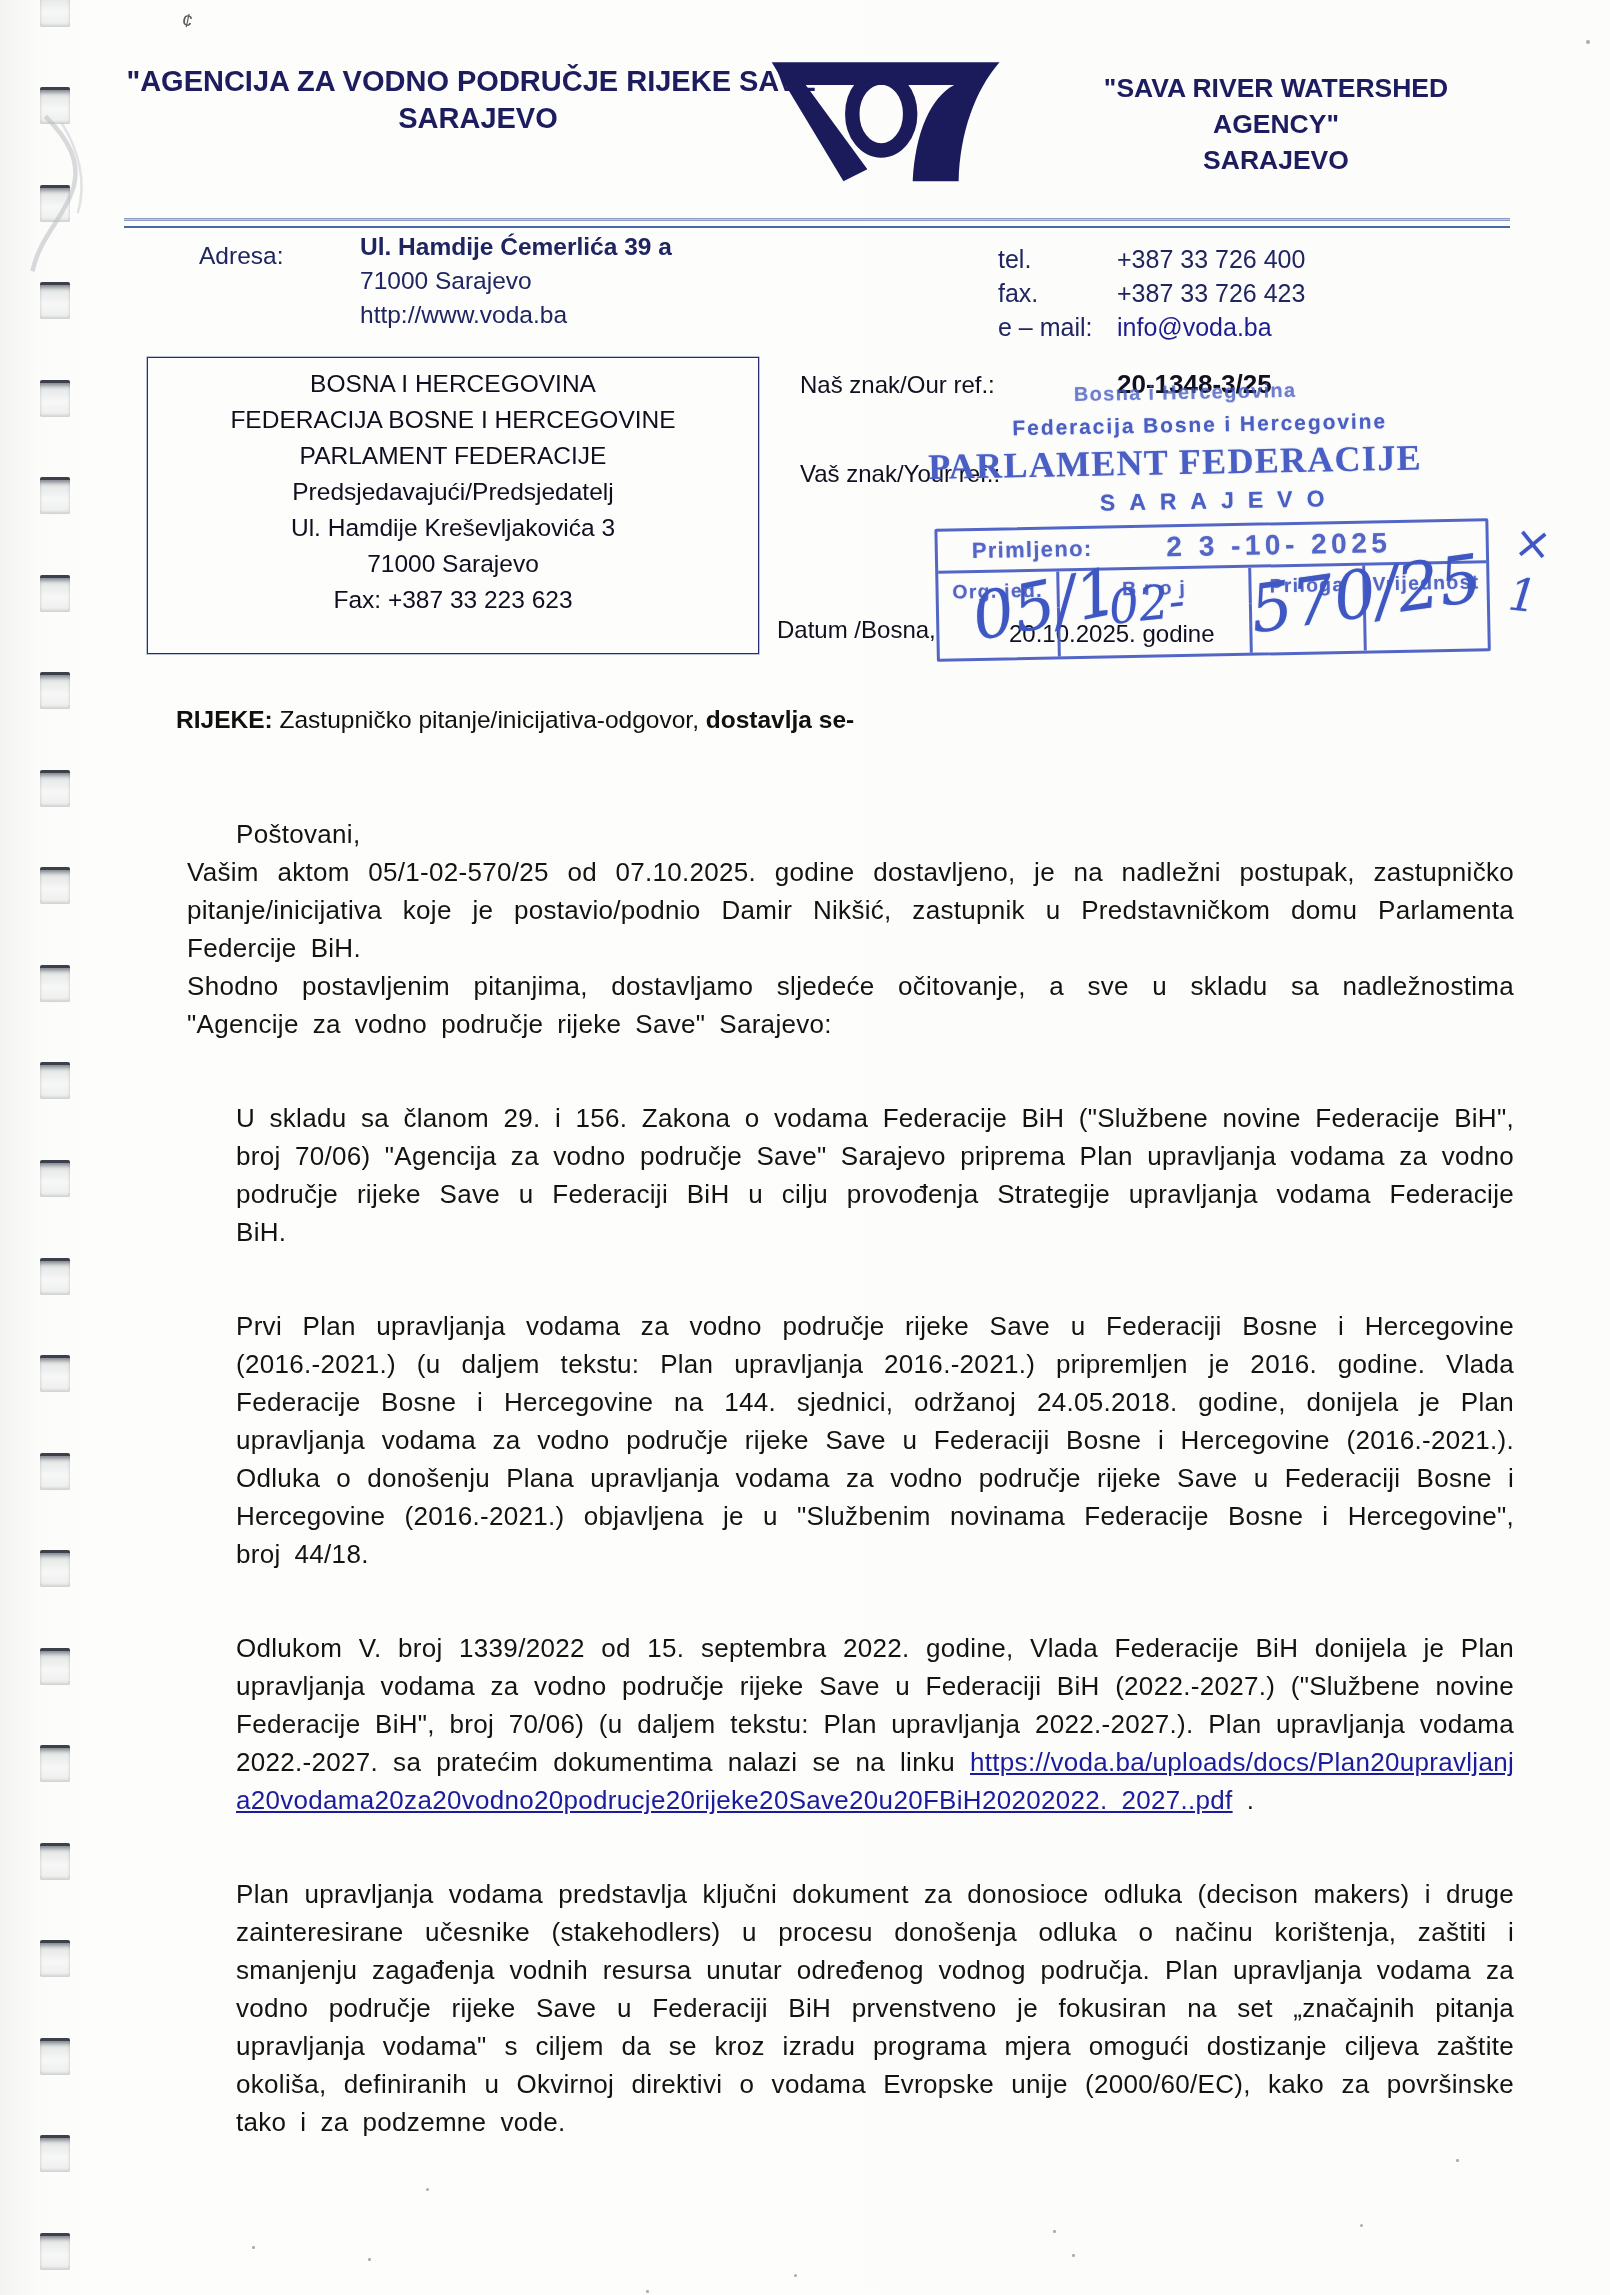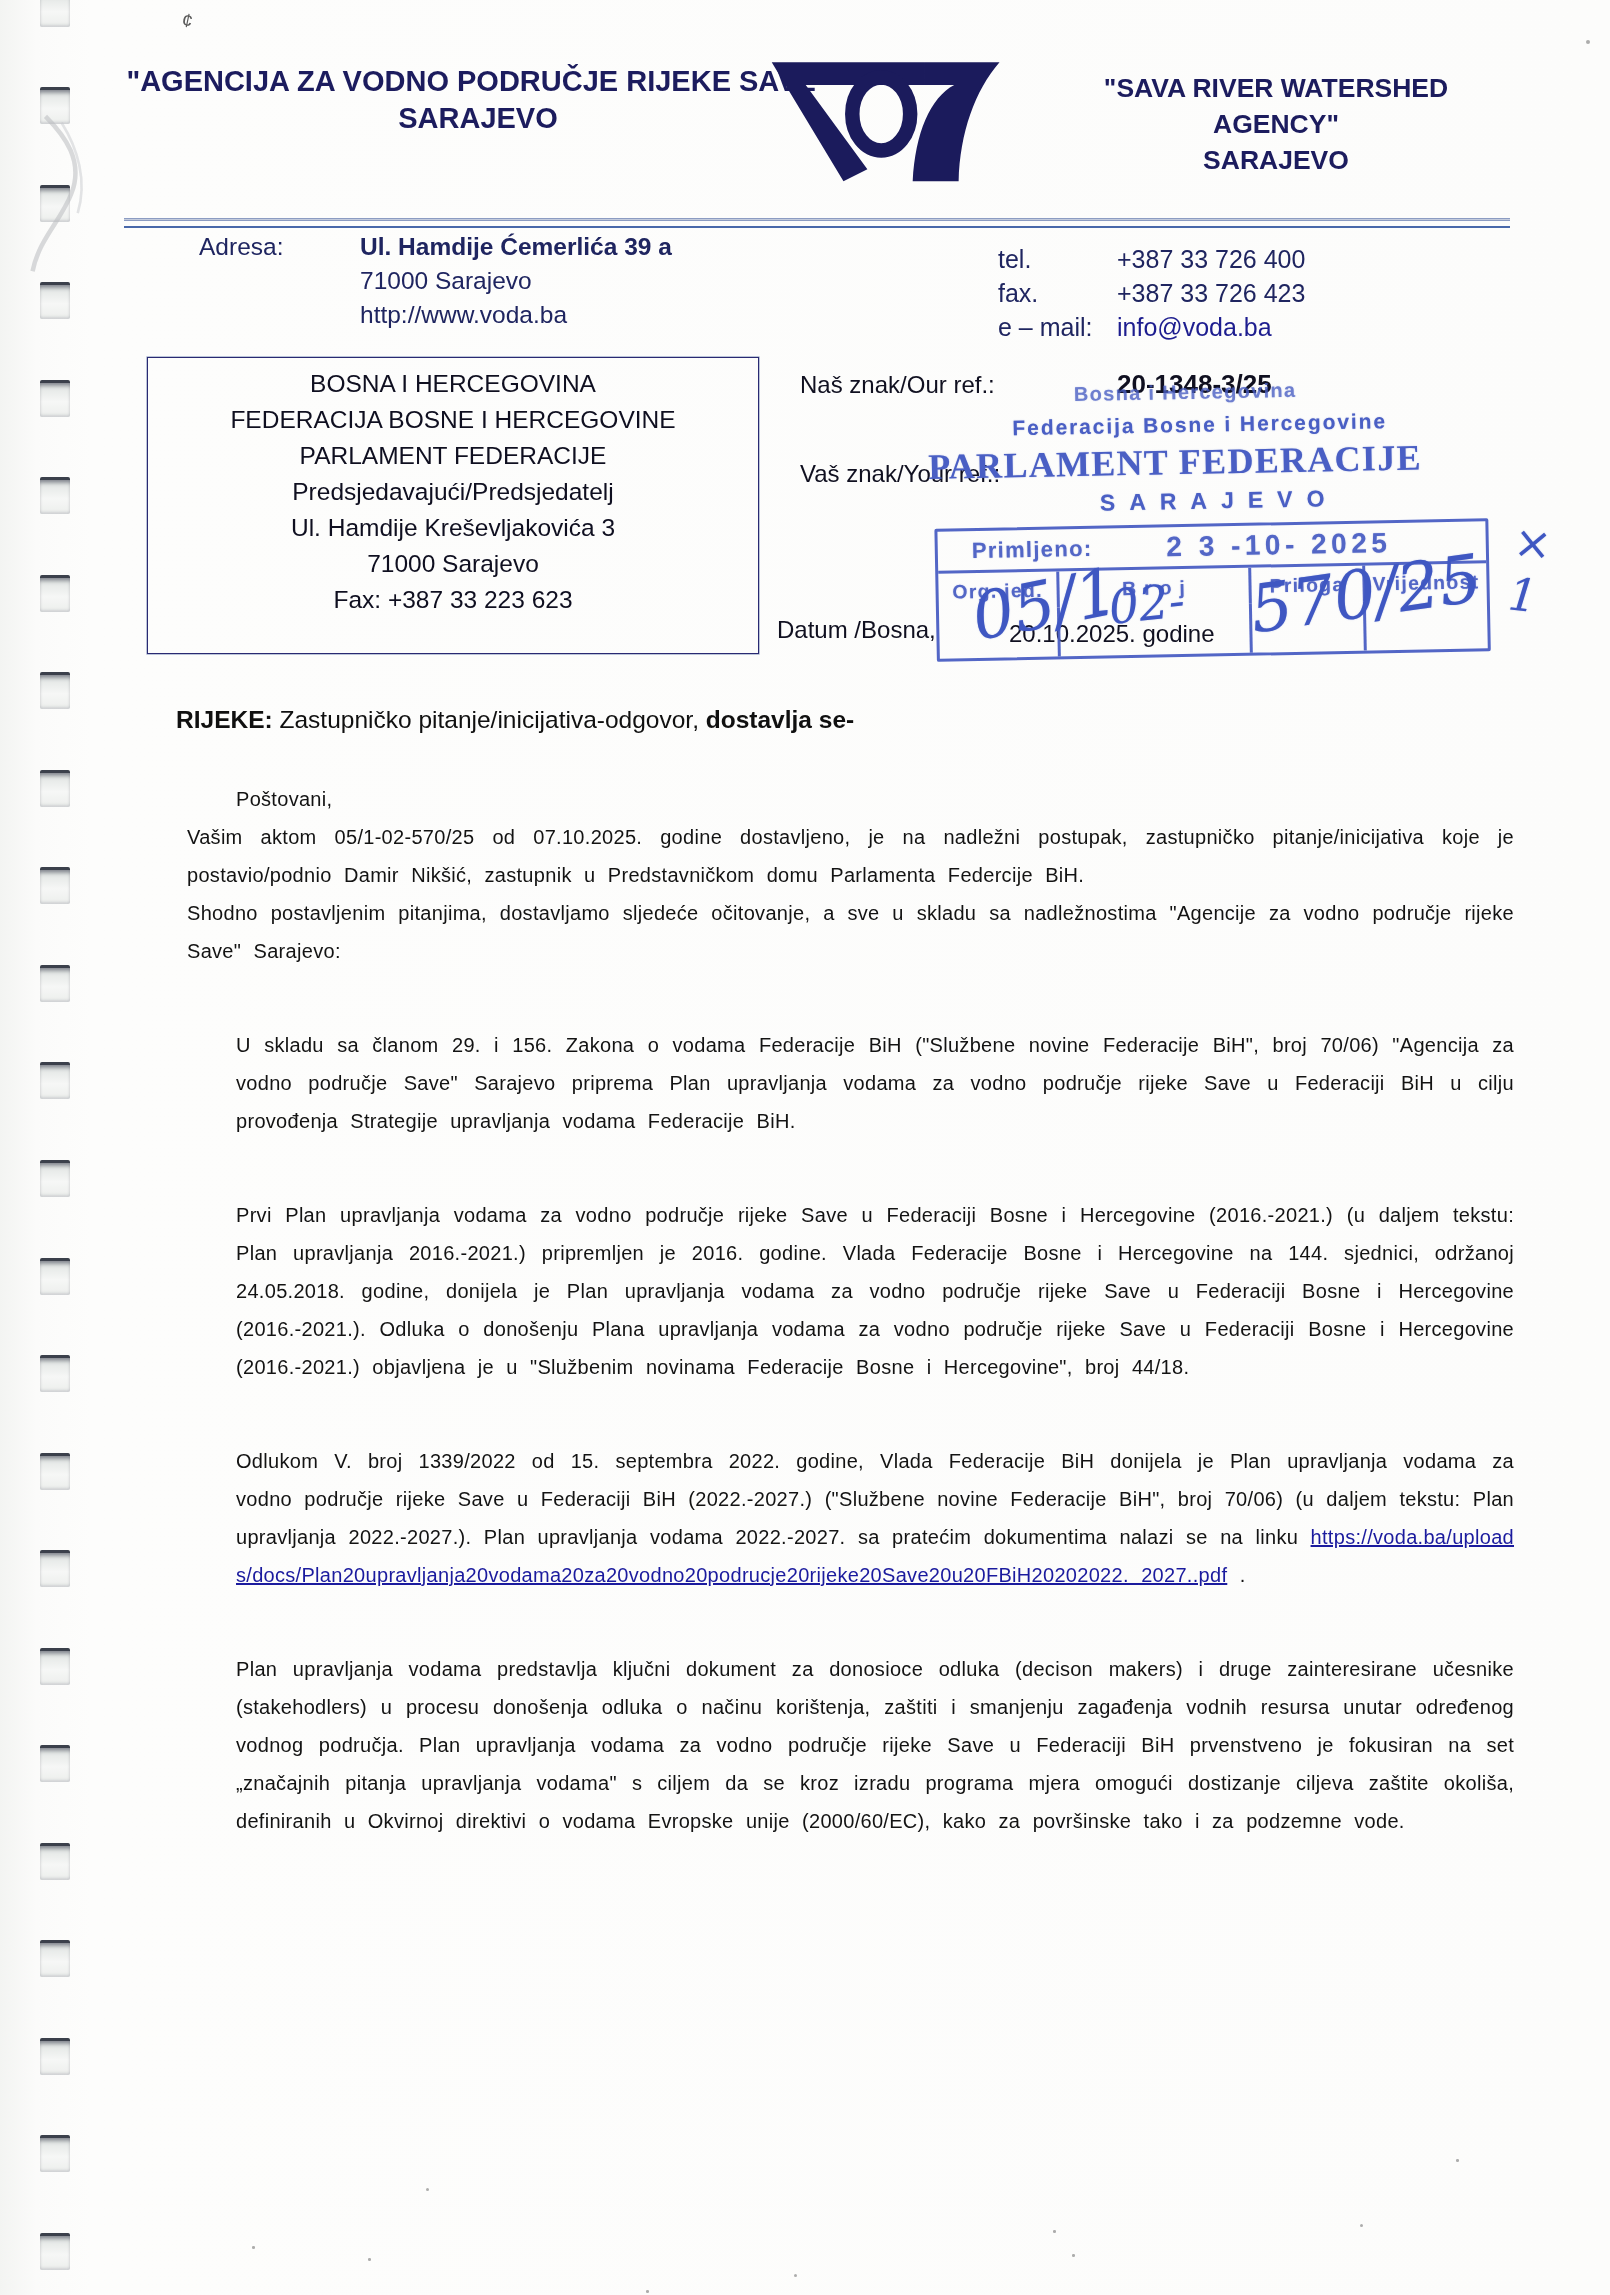--- a/index.html
+++ b/index.html
@@ -18,21 +18,21 @@
   
   .hdr-left{position:absolute;left:126px;top:63px;width:704px;text-align:center;
     color:#1c1c5e;font-weight:bold;font-size:29px;line-height:37px;}
   .hdr-right{position:absolute;left:1050px;top:70px;width:452px;text-align:center;
     color:#1c1c5e;font-weight:bold;font-size:26.5px;line-height:36px;}
   .logo{position:absolute;left:765px;top:56px;width:240px;height:129px;}
   .rule-a{position:absolute;left:124px;top:218px;width:1386px;height:3.2px;
     background:repeating-linear-gradient(180deg,#8c9cc2 0 1.3px,#c3cbdd 1.3px 1.9px,#8c9cc2 1.9px 3.2px);}
   .rule-b{position:absolute;left:124px;top:226px;width:1386px;height:1.9px;background:#4868aa;}
   
-  .addr-label{position:absolute;left:199px;top:233px;font-size:24.5px;color:#1f2560;text-align:right;}
+  .addr-label{position:absolute;left:199px;top:242px;font-size:24.5px;color:#1f2560;text-align:right;}
   .addr-vals{position:absolute;left:360px;top:230px;font-size:24.5px;line-height:34px;color:#1f2560;}
   .addr-vals .b{font-weight:bold;}
   .tel-block{position:absolute;left:998px;top:242px;font-size:25px;line-height:34px;color:#1f2560;}
   .tel-block .lab{display:inline-block;width:119px;}
   .email-link{color:#1d1d8f;}
   
   .recipient{position:absolute;left:147px;top:357px;width:612px;height:297px;
     border:1.9px solid #2a2a72;box-shadow:0 0 0 0.6px #8f9ec2;text-align:center;
     font-size:24.5px;line-height:36px;color:#0f0f20;padding-top:7.8px;box-sizing:border-box;}
   
@@ -62,21 +62,21 @@
     font-weight:normal;z-index:4;text-shadow:0 0 1.3px rgba(63,87,194,.4);}
   .hw1{left:59px;top:186px;font-size:65px;transform:rotate(-10deg);}
   .hw2{left:180px;top:198px;font-size:47px;transform:rotate(-5deg);}
   .hw3{left:337px;top:181px;font-size:66px;transform:rotate(-7deg);}
   .hwx{left:599px;top:146px;font-size:45px;transform:rotate(7deg);}
   .datum-lab{position:absolute;left:777px;top:616px;font-size:24px;color:#101020;z-index:2;}
   .datum-val{position:absolute;left:1009px;top:620px;font-size:24px;color:#101020;z-index:2;}
   
   .subject{position:absolute;left:176px;top:700px;width:1340px;font-size:24.5px;line-height:39px;color:#101010;}
   .subject .b{font-weight:bold;}
-  .body-text{position:absolute;left:187px;top:780px;width:1327px;font-size:20px;line-height:38px;
+  .body-text{position:absolute;left:187px;top:815px;width:1327px;font-size:26px;line-height:38px;
     text-align:justify;word-spacing:6.5px;letter-spacing:0.3px;color:#131313;}
   .salutation{padding-left:49px;margin:0 0 39px 0;text-align:left;}
   .para{margin:0;}
   .indent{padding-left:49px;}
   .mb{margin-bottom:56px;}
   .doclink{color:#1b1b9e;text-decoration:underline;word-break:break-all;}
   
   .speck{position:absolute;border-radius:50%;background:#4c4c4c;opacity:.45;}
   .scratch{position:absolute;left:26px;top:26px;pointer-events:none;}
   .tinymark{position:absolute;left:182px;top:9px;font-size:19.4px;color:#333;transform:rotate(12deg);opacity:.8;}

